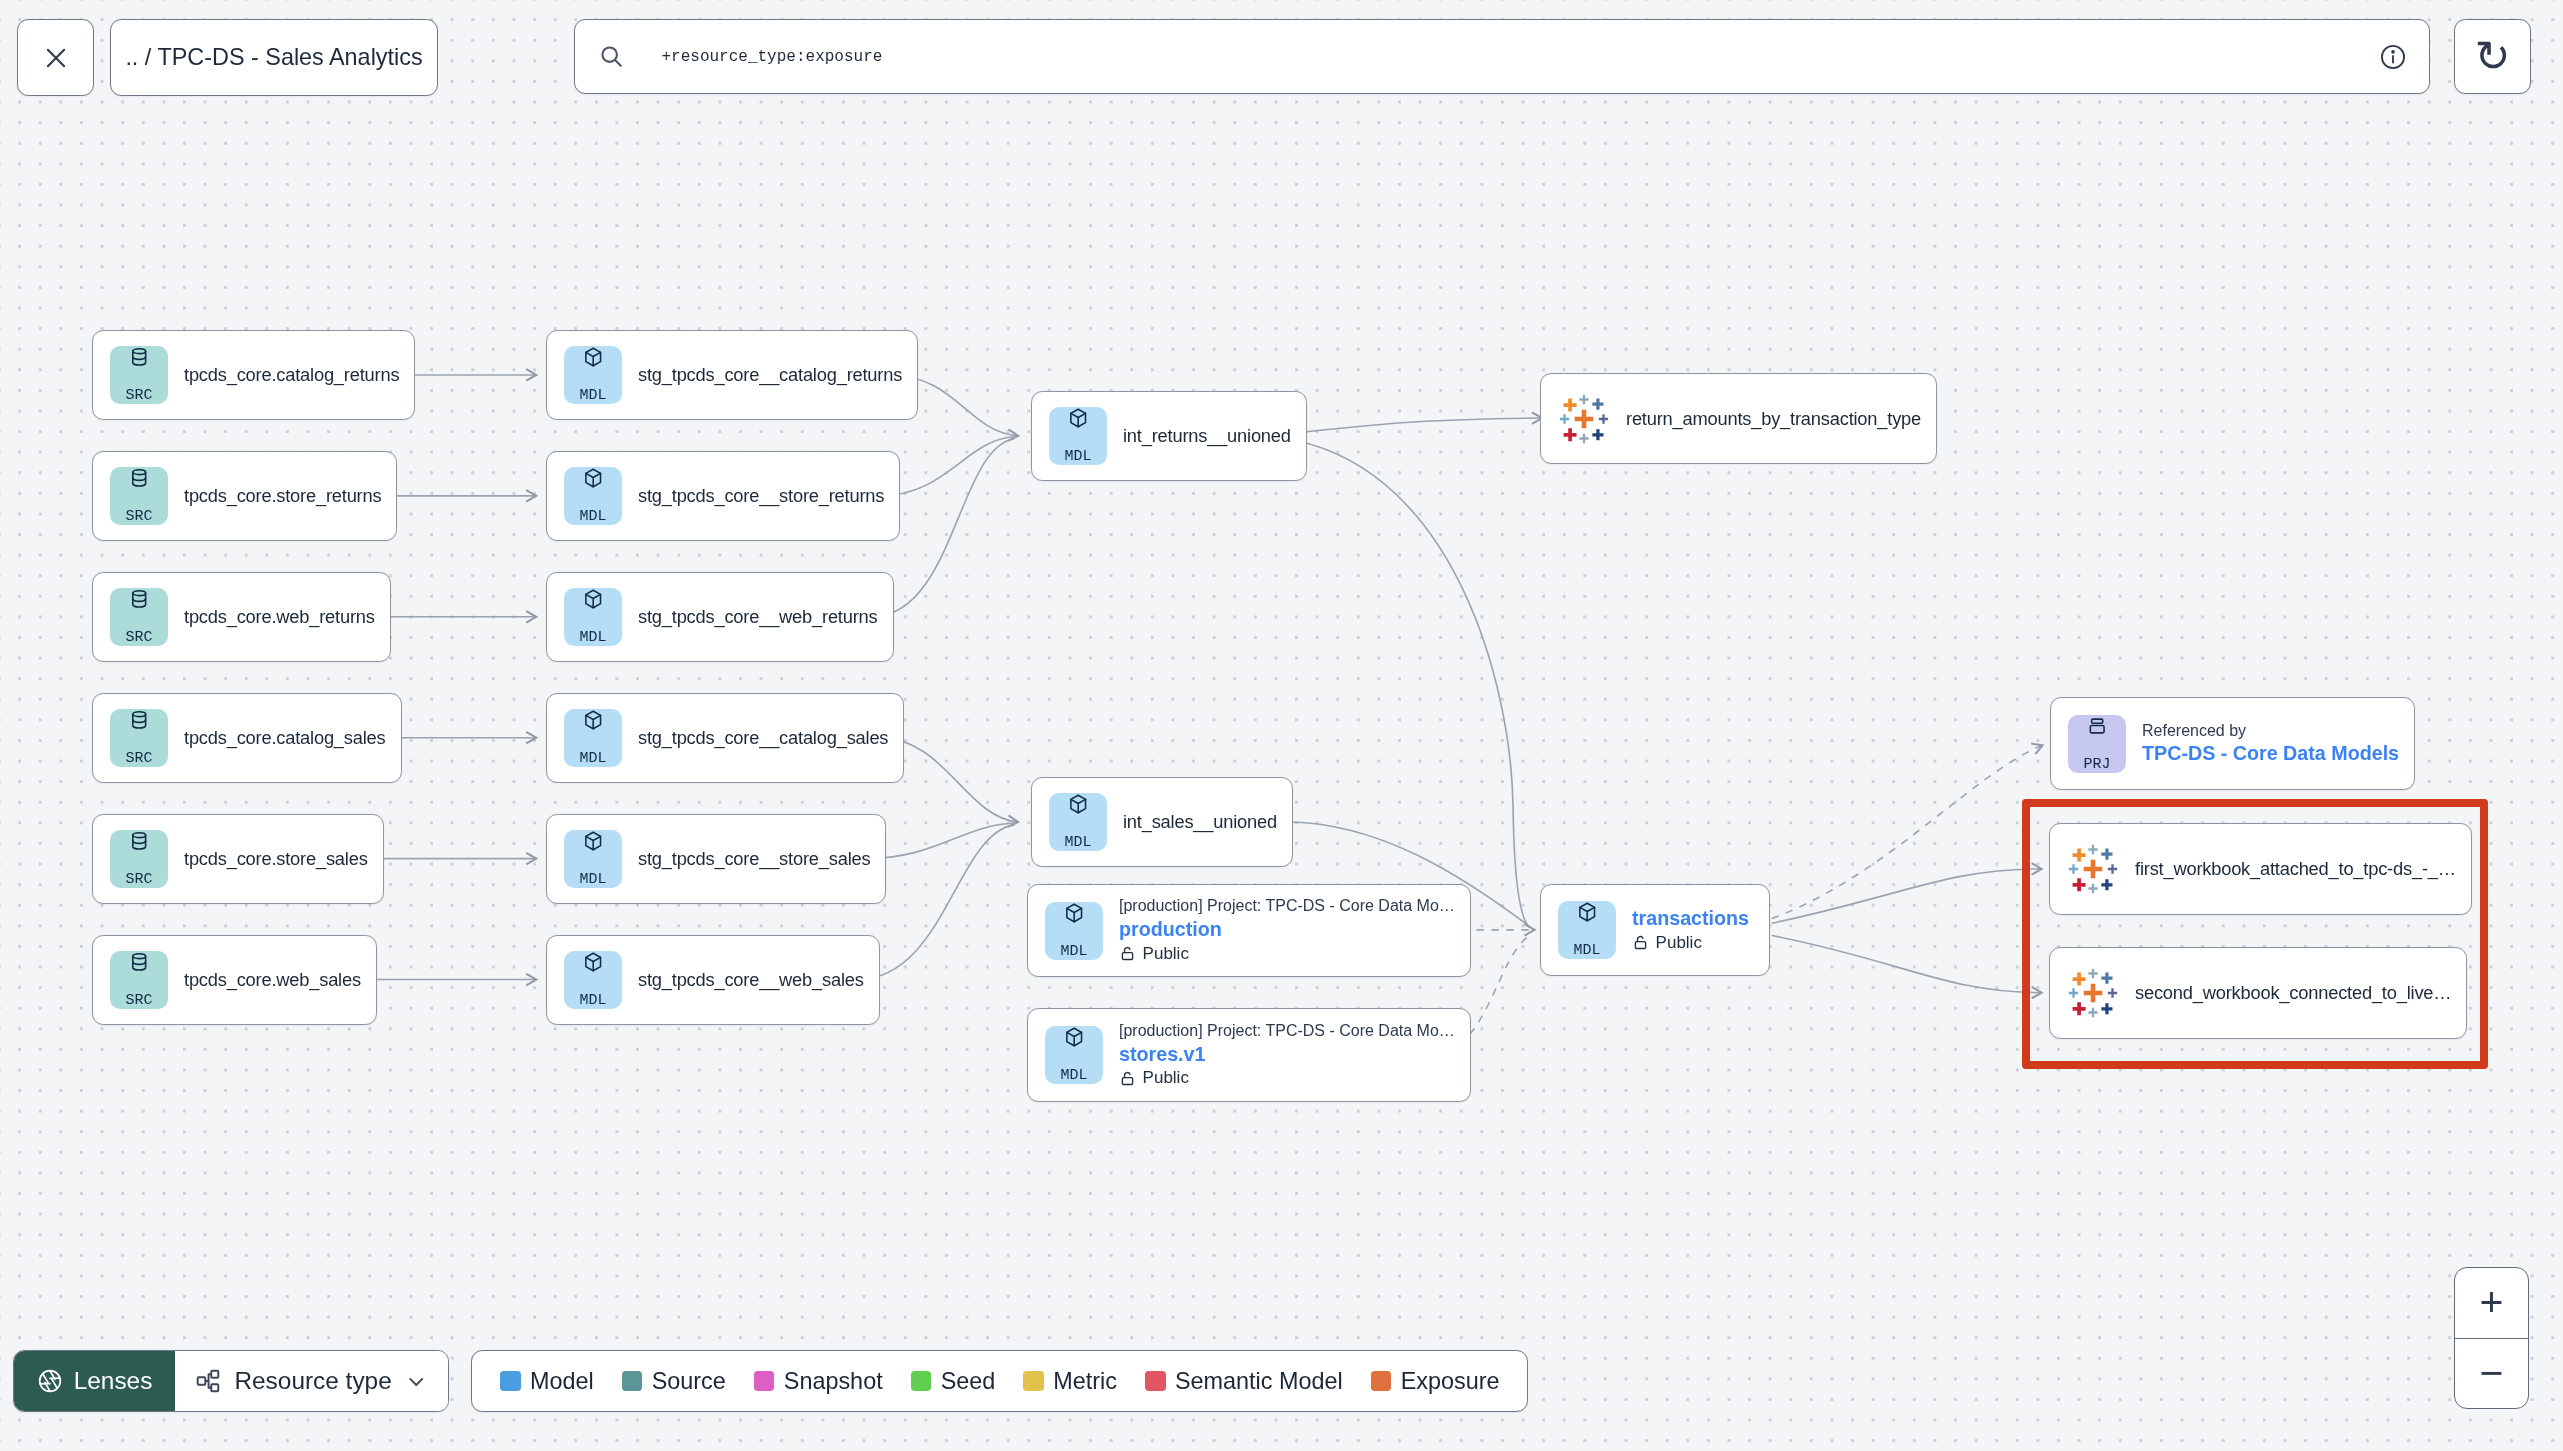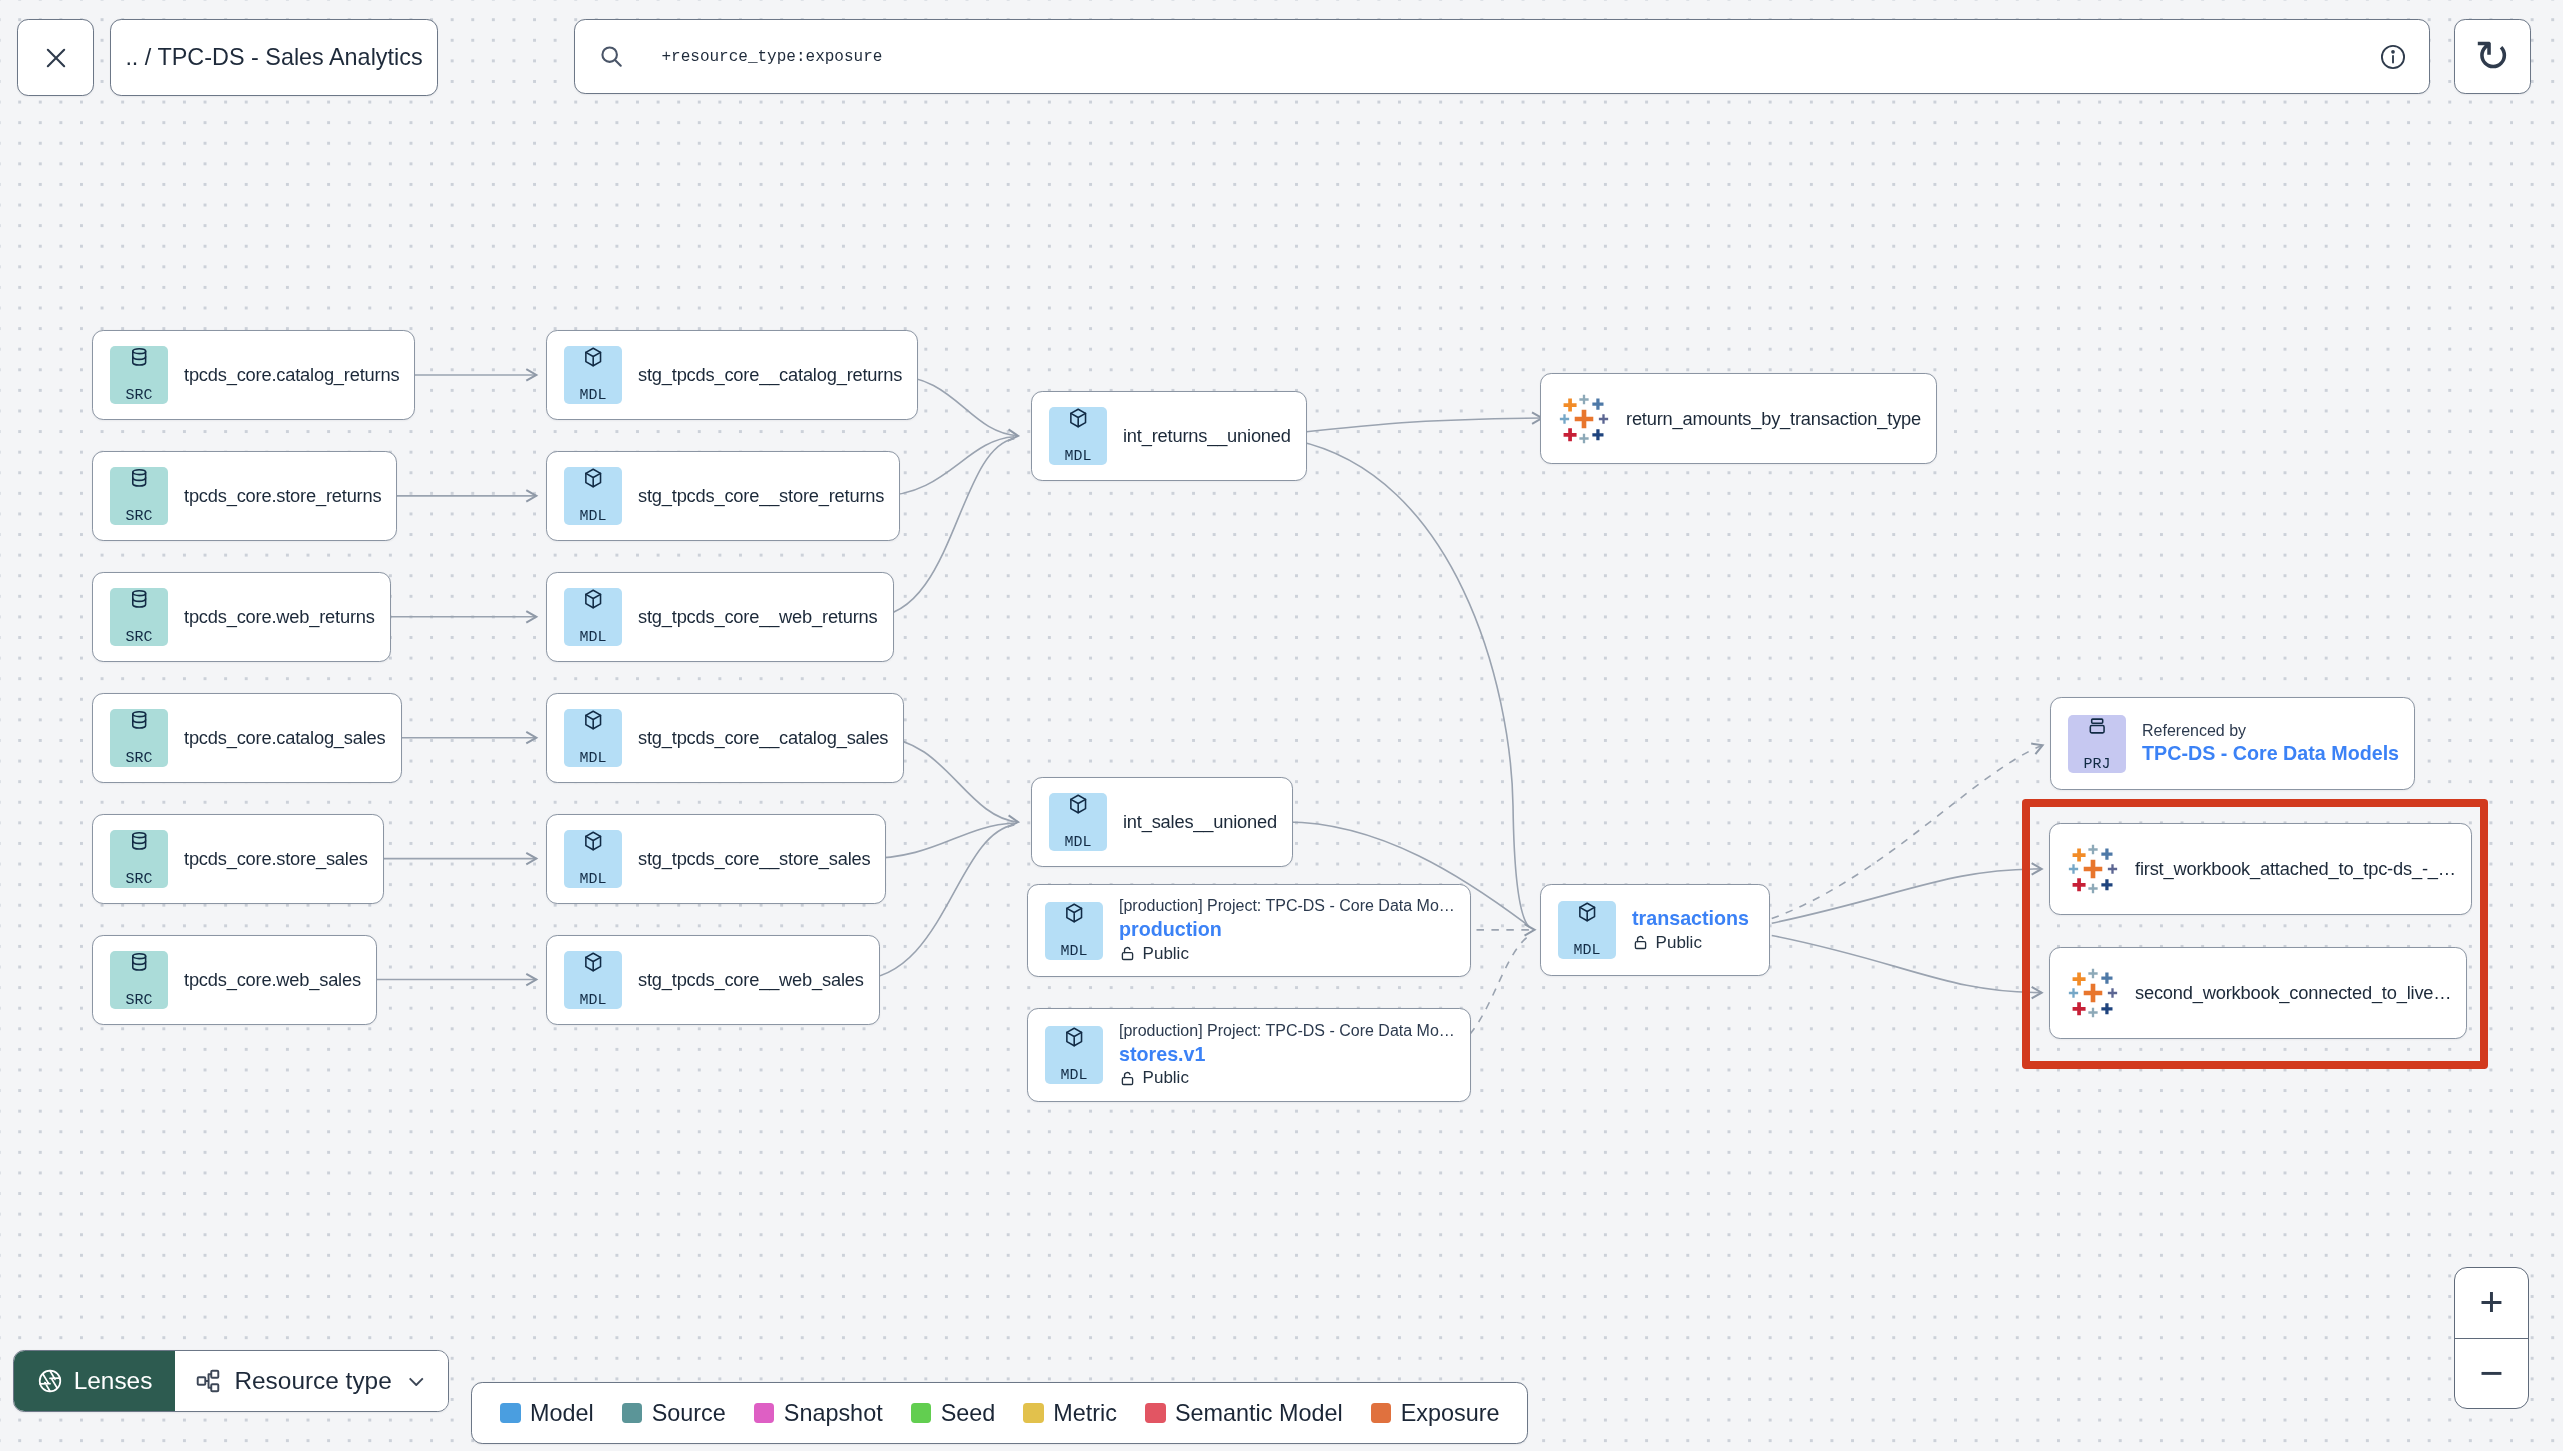--- a/index.html
+++ b/index.html
@@ -19,21 +19,21 @@
     box-shadow:0 0.9px 1.9px rgba(16,24,40,.06);z-index:6;box-sizing:border-box;}
   .searchbar input{flex:1;border:none;outline:none;font-size:16px;color:#1e2a3a;margin-left:34px;
     font-family:Liberation Mono, monospace;background:transparent;}
   .refresh-glyph{font-size:43px;color:#2f3b4c;line-height:1;}
 
   
   .node{position:absolute;background:#fff;border:1.9px solid #8b95a3;border-radius:11.2px;
     display:flex;align-items:center;padding:0 15px 0 17px;box-sizing:border-box;gap:16px;
     box-shadow:0 0.9px 1.9px rgba(16,24,40,.05);z-index:2;width:max-content;}
   .nlabel{font-size:18.3px;font-weight:500;color:#1c2939;letter-spacing:-0.2px;white-space:nowrap;}
-  .badge{width:58px;height:58px;border-radius:5px;flex:0 0 58px;display:flex;flex-direction:column;
+  .badge{width:58px;height:58px;border-radius:10px;flex:0 0 58px;display:flex;flex-direction:column;
     align-items:center;justify-content:center;gap:19px;}
   .badge svg{width:24.4px;height:24.4px;fill:none;stroke:#122b45;stroke-width:1.7;stroke-linecap:round;stroke-linejoin:round;}
   .badge .btext{font-size:15px;font-weight:500;color:#122b45;font-family:"Liberation Mono",monospace;letter-spacing:0;}
   .badge.src{background:#abdcd9;} .badge.mdl{background:#b5def6;} .badge.prj{background:#c6c8f1;}
   .ncol{display:flex;flex-direction:column;justify-content:center;gap:2.8px;}
   .nheader{font-size:16px;color:#2c3a4e;white-space:nowrap;}
   .nmain{font-size:19.7px;font-weight:600;color:#3b82f6;white-space:nowrap;}
   .naccess{display:flex;align-items:center;gap:6.6px;font-size:17px;color:#22303f;}
   .naccess svg{width:17px;height:17px;fill:none;stroke:#22303f;stroke-width:1.6;stroke-linecap:round;}
   .tbl-ico{width:52px;height:52px;flex:0 0 52px;}
@@ -44,21 +44,21 @@
 
   
   .lens-pill{position:absolute;left:13px;top:1350px;height:60px;border:1.9px solid #6c7787;border-radius:11.2px;
     display:flex;overflow:hidden;background:#fff;z-index:6;box-shadow:0 0.9px 1.9px rgba(16,24,40,.06);}
   .lenses{background:#2d5b50;color:#fff;display:flex;align-items:center;gap:11.2px;padding:0 22.5px;font-size:24.4px;}
   .lenses svg{width:26px;height:26px;fill:none;stroke:#fff;stroke-width:1.6;stroke-linecap:round;}
   .rtype{display:flex;align-items:center;gap:13px;padding:0 20.6px;font-size:24.4px;color:#1e2a3a;background:#fff;}
   .rtype svg{width:26px;height:26px;fill:none;stroke:#3c4656;stroke-width:1.8;stroke-linejoin:round;}
   .chev svg{width:22.5px;height:22.5px;fill:none;stroke:#3c4656;stroke-width:2;}
   .legend{position:absolute;left:471px;top:1350px;height:60px;background:#fff;border:1.9px solid #6c7787;
-    border-radius:11.2px;display:flex;align-items:center;gap:28px;padding:0 28px;z-index:6;box-shadow:0 0.9px 1.9px rgba(16,24,40,.06);margin-top:32px;}
+    border-radius:11.2px;display:flex;align-items:center;gap:28px;padding:0 28px;z-index:6;box-shadow:0 0.9px 1.9px rgba(16,24,40,.06);}
   .litem{display:flex;align-items:center;gap:9.4px;font-size:23.4px;color:#1b2636;white-space:nowrap;}
   .chip{width:20.6px;height:20.6px;border-radius:3.7px;flex:0 0 20.6px;}
   .zoomctl{position:absolute;left:2454px;top:1267px;width:75px;height:142px;background:#fff;
     border:1.9px solid #5f6a7a;border-radius:13px;display:flex;flex-direction:column;z-index:6;box-sizing:border-box;}
   .zbtn{flex:1;display:flex;align-items:center;justify-content:center;font-size:41px;color:#2f3b4c;}
   .zbtn.top{border-bottom:1.9px solid #5f6a7a;}
 </style>
 </head>
 <body>
 

